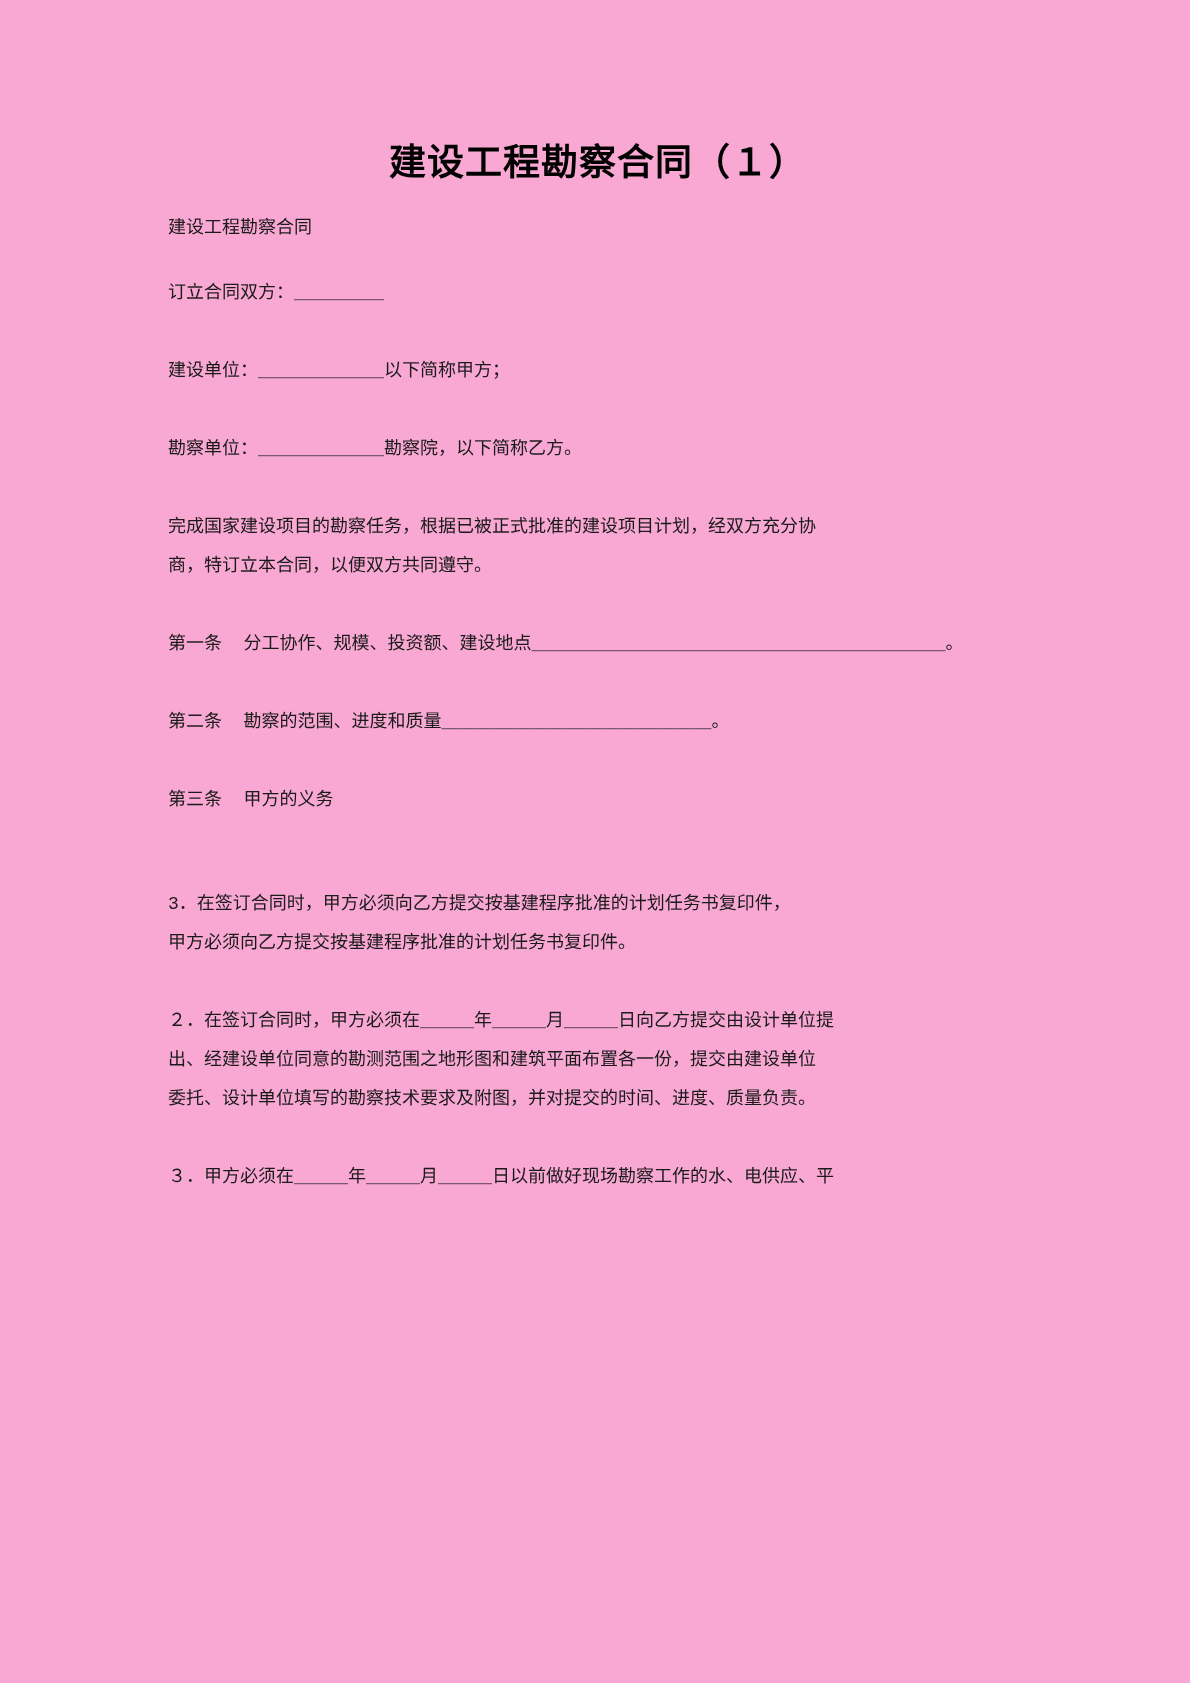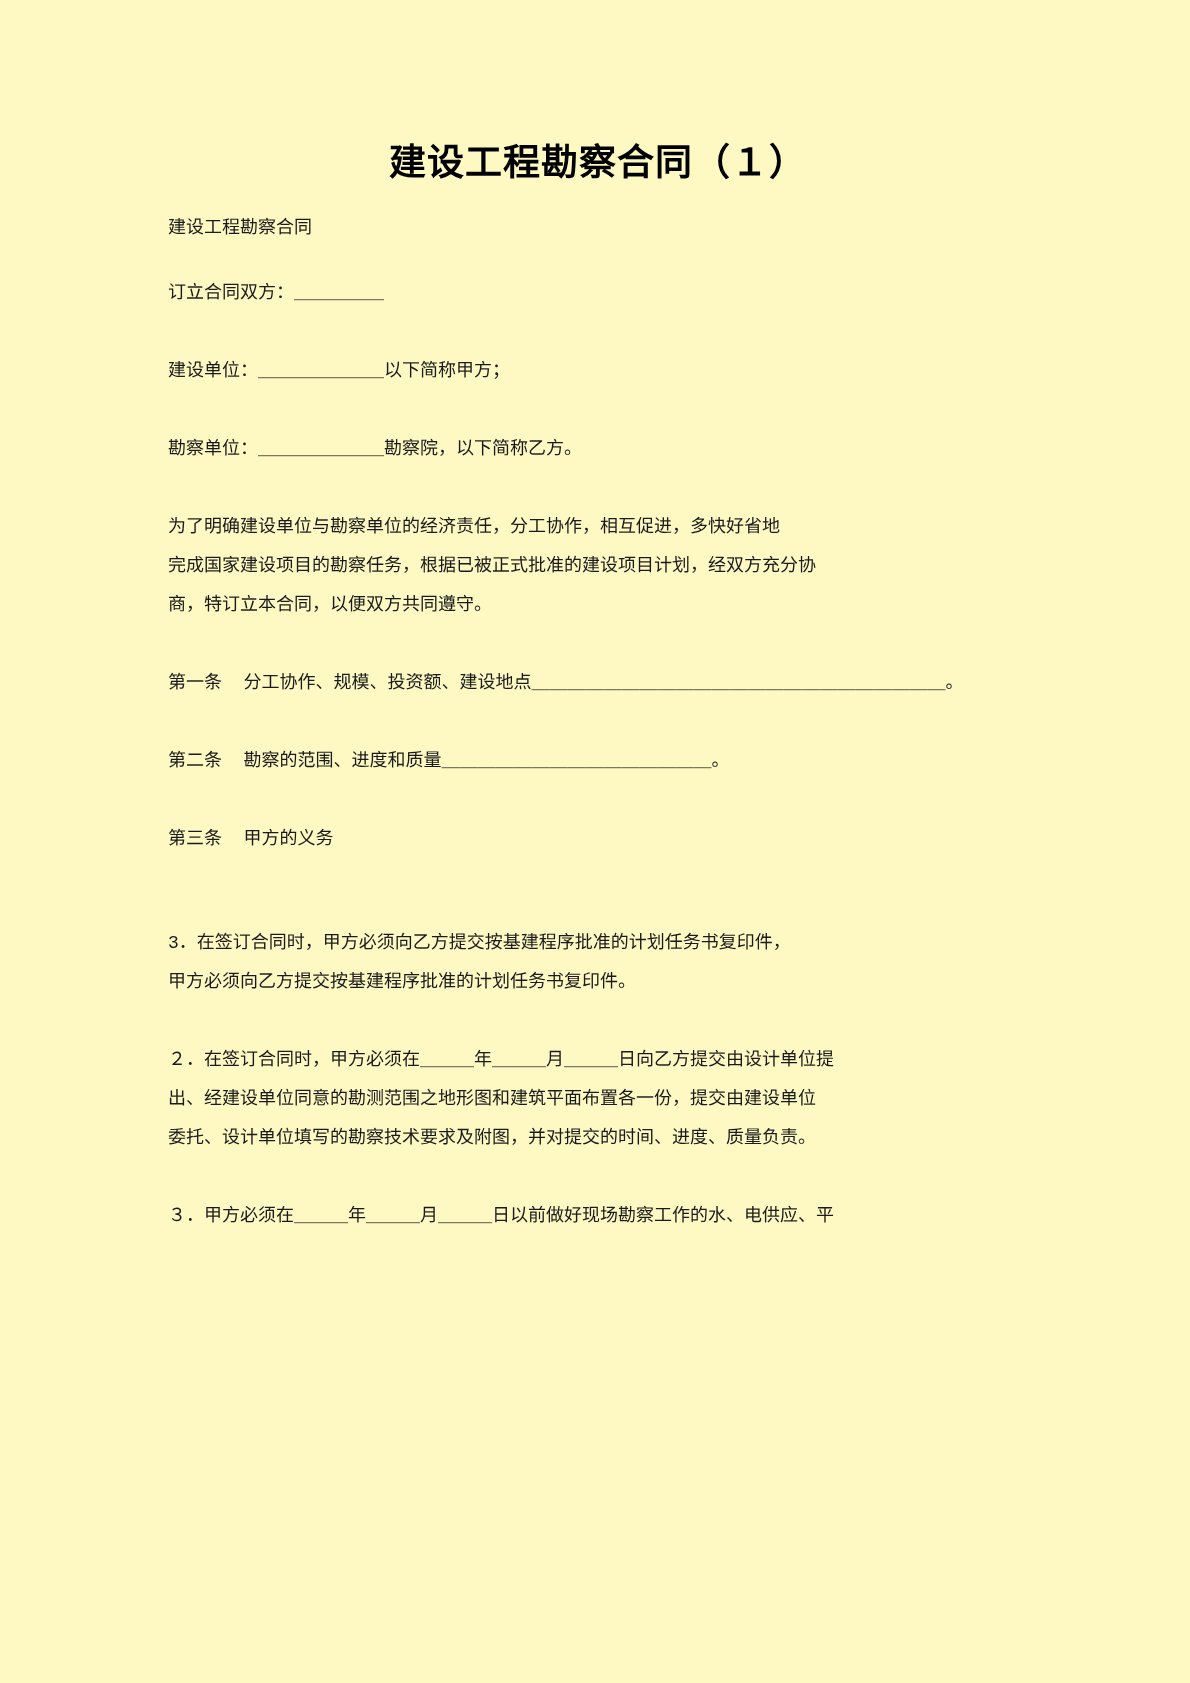--- a/index.html
+++ b/index.html
@@ -12,21 +12,21 @@
     width: 1190px;
     height: 1683px;
     font-family: "Liberation Serif", "DejaVu Serif", serif;
     color: #000000;
     overflow: hidden;
   }
   .page {
     position: relative;
     width: 1190px;
     height: 1683px;
-    background: #fef9c3;
+    background: #f9a8d4;
     box-sizing: border-box;
     padding: 0;
   }
   .content {
     position: absolute;
     left: 168px;
     top: 0;
     width: 860px;
   }
   .doc-title {
@@ -88,23 +88,20 @@
 
     <div class="blank-space"></div>
 
     <div class="line">
       <p class="para">勘察单位：＿＿＿＿＿＿＿勘察院，以下简称乙方。</p>
     </div>
 
     <div class="blank-space"></div>
 
     <div class="line">
-      <p class="para">为了明确建设单位与勘察单位的经济责任，分工协作，相互促进，多快好省地</p>
-    </div>
-    <div class="line">
       <p class="para">完成国家建设项目的勘察任务，根据已被正式批准的建设项目计划，经双方充分协</p>
     </div>
     <div class="line">
       <p class="para">商，特订立本合同，以便双方共同遵守。</p>
     </div>
 
     <div class="blank-space"></div>
 
     <div class="line">
       <p class="para">第一条  分工协作、规模、投资额、建设地点＿＿＿＿＿＿＿＿＿＿＿＿＿＿＿＿＿＿＿＿＿＿＿。</p>

